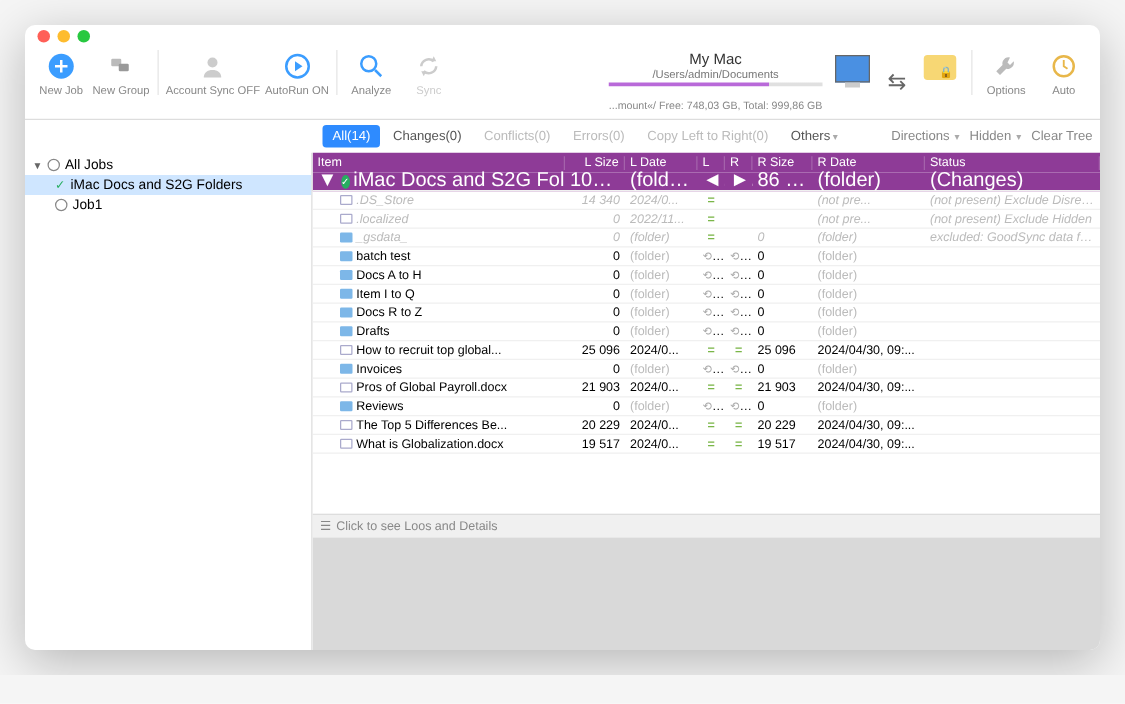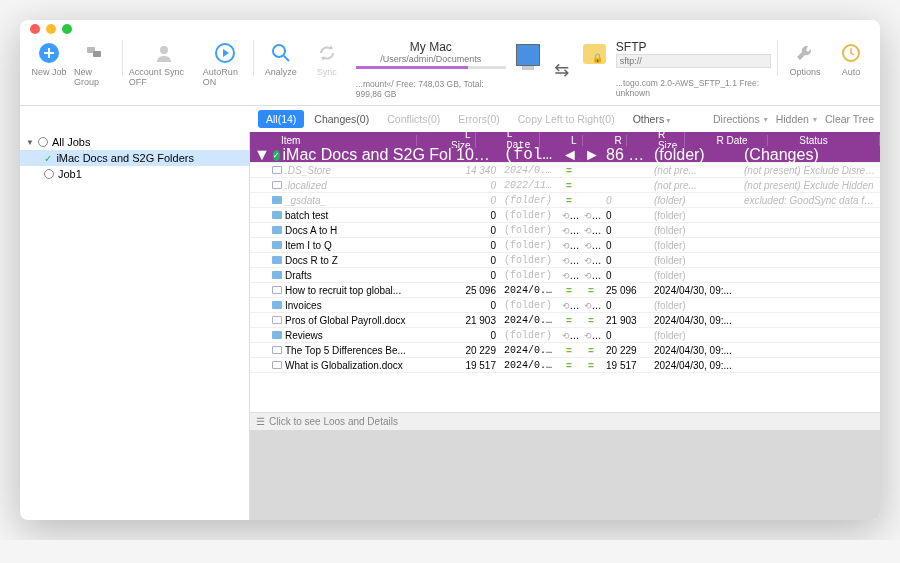--- a/index.html
+++ b/index.html
@@ -37,22 +37,22 @@
 .sidebar { width: 230px; border-right: 1px solid #ddd; font-size: 11px; padding-top: 2px; position: relative; }
 .tree-row { display: flex; align-items: center; padding: 2px 6px; gap: 4px; cursor: pointer; }
 .tree-row.selected { background: #cfe6ff; }
 .tree-indent { width: 14px; }
 .tri { font-size: 8px; color: #666; }
 .circ { width: 10px; height: 10px; border: 1.2px solid #888; border-radius: 50%; }
 .check { color: #27ae60; font-size: 10px; }
 
 .content { flex: 1; display: flex; flex-direction: column; overflow: hidden; }
 .grid-head { display: flex; background: #8e3b97; color: #fff; font-size: 10px; height: 16px; align-items: center; }
-.grid-head > div { padding: 0 4px; border-right: 1px solid rgba(255,255,255,0.2); margin-left: 27px; }
-.col-item { flex: 1; min-width: 140px; } .col-lsz { width: 48px; text-align: right; } .col-ldt { width: 58px; font-family: Liberation Mono, monospace; } .col-l { width: 22px; } .col-r { width: 22px; } .col-rsz { width: 48px; text-align: left; } .col-rdt { width: 90px; } .col-st { width: 140px; }
+.grid-head > div { padding: 0 4px; border-right: 1px solid rgba(255,255,255,0.2); }
+.col-item { flex: 1; min-width: 140px; } .col-lsz { width: 48px; text-align: right; } .col-ldt { width: 58px; } .col-l { width: 22px; } .col-r { width: 22px; } .col-rsz { width: 48px; text-align: left; } .col-rdt { width: 90px; } .col-st { width: 140px; }
 
 .grid-body { flex: 1; overflow: auto; font-size: 10px; }
 .gr { display: flex; height: 15px; align-items: center; border-bottom: 1px solid #f0f0f0; }
 .gr > div { padding: 0 4px; overflow: hidden; white-space: nowrap; text-overflow: ellipsis; }
 .gr.hdr { background: #8e3b97; color: #fff; }
 .gr .col-item { display: flex; align-items: center; gap: 3px; }
 .fico { width: 10px; height: 8px; background: #7db7e8; border-radius: 1px; display: inline-block; }
 .fico.doc { background: #fff; border: 1px solid #aac; }
 .muted { color: #bbb; }
 .dim { color: #bbb; font-style: italic; }
@@ -138,25 +138,20 @@
       <div class="loc-title">My Mac</div>
       <div class="loc-path">/Users/admin/Documents</div>
       <div class="loc-bar"></div>
       <div class="loc-status">...mount«/ Free: 748,03 GB, Total: 999,86 GB</div>
     </div>
     <div class="monitor-ico"></div>
     <div class="arrows-ico">⇆</div>
     <div class="folder-ico">
         <span class="folder-lock">🔒</span>
       </div>
-    <div class="loc-block">
-      <div class="loc-title" style="text-align:left">SFTP</div>
-      <div class="loc-path" style="text-align:left;background:#f0f0f0;border:1px solid #ddd;padding:1px 3px">sftp://</div>
-      <div class="loc-status">...togo.com 2.0-AWS_SFTP_1.1 Free: unknown</div>
-    </div>
 
     <div class="tb-sep"></div>
     <div class="tb-btn">
       <div class="ico">
           <svg width="22" height="22">
             <path d="M14 4a5 5 0 0 0-6 6l-5 5 3 3 5-5a5 5 0 0 0 6-6l-3 3-2-2z" fill="#bbb"></path>
           </svg>
         </div>
       <span>Options</span>
     </div>

